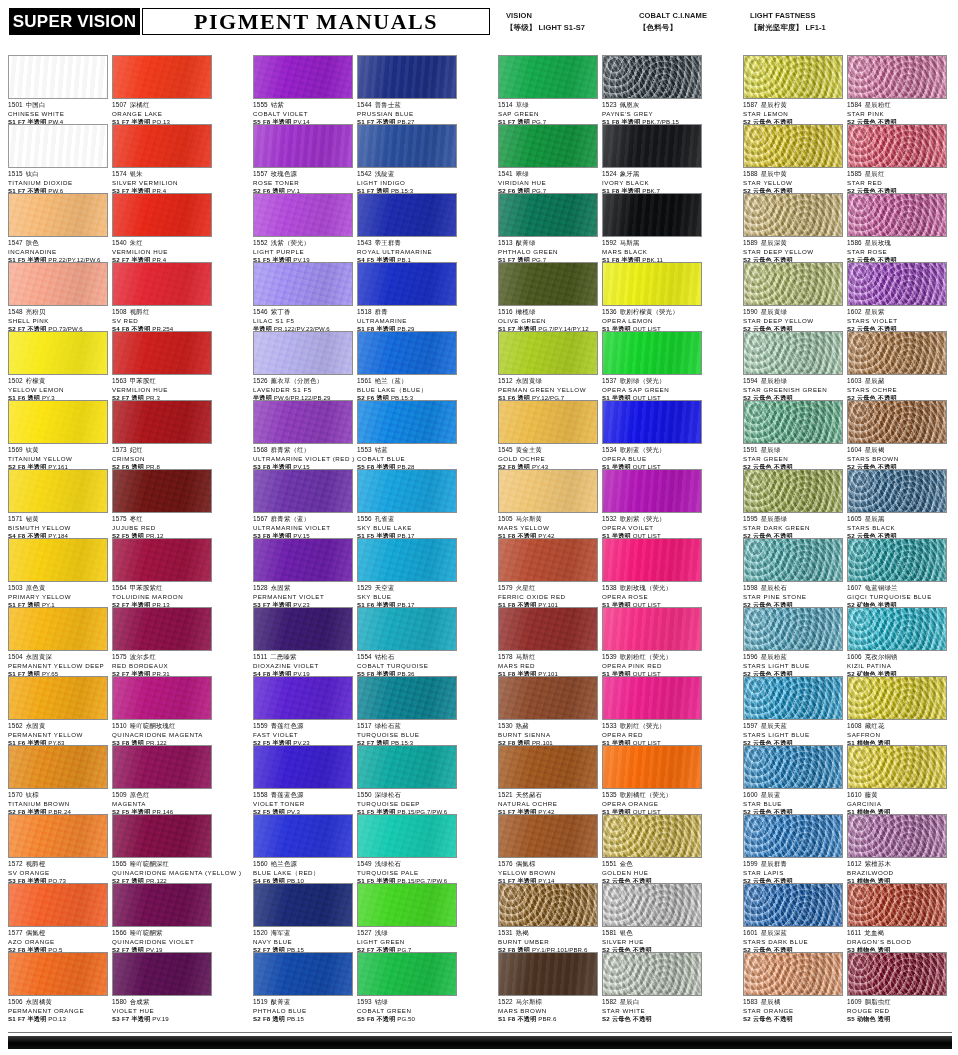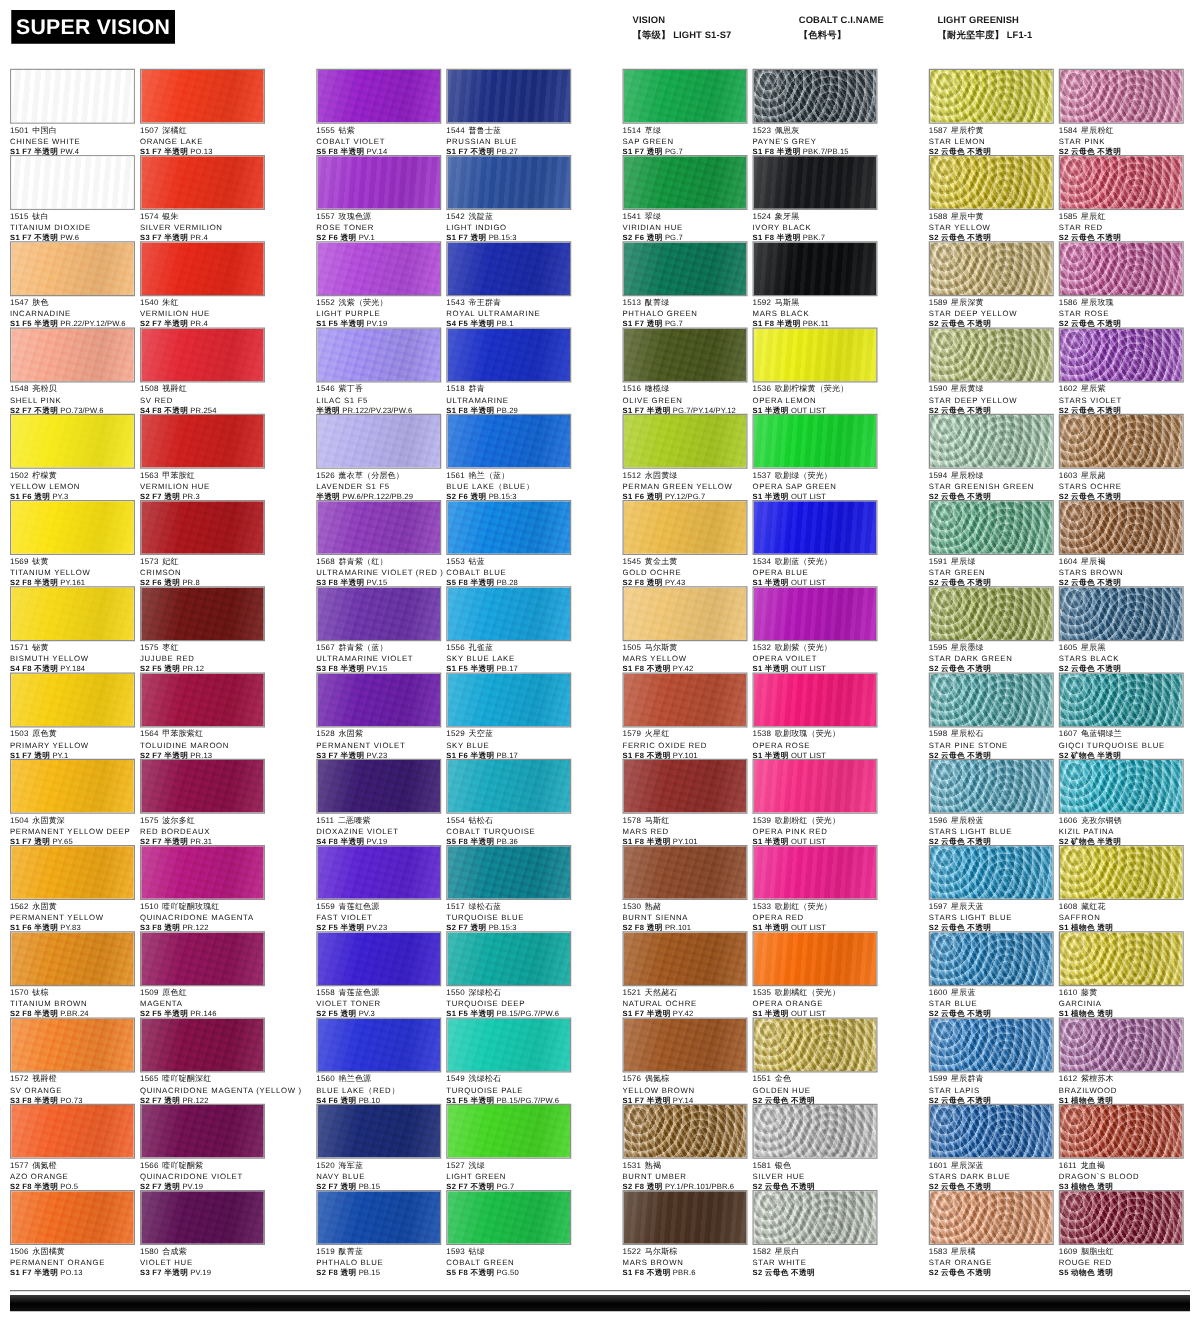--- a/index.html
+++ b/index.html
@@ -172,30 +172,33 @@
     background: #777;
   }
 </style>
 </head>
 <body>
 
 <div id="header">
   <div class="brand-box">
     <span class="brand-text">SUPER VISION</span>
   </div>
+  <div class="title-box">
+    <span class="title-text">PIGMENT MANUALS</span>
+  </div>
   <div class="legend" id="legend-number">
     <span class="l1">VISION</span>
     <span class="l2">【等级】 LIGHT S1-S7</span>
   </div>
   <div class="legend" id="legend-ciname">
     <span class="l1">COBALT C.I.NAME</span>
     <span class="l2">【色料号】</span>
   </div>
   <div class="legend" id="legend-fastness">
-    <span class="l1">LIGHT GREENISH</span>
+    <span class="l1">LIGHT FASTNESS</span>
     <span class="l2">【耐光坚牢度】 LF1-1</span>
   </div>
 </div>
 
 <div id="grid">
     <div class="cell" style="left: 8px; top: 9px;">
       <div class="swatch white-sw">
         <div class="sw-fill tex-flat" style="background: rgb(255, 255, 255);"></div>
       </div>
       <div class="info">

